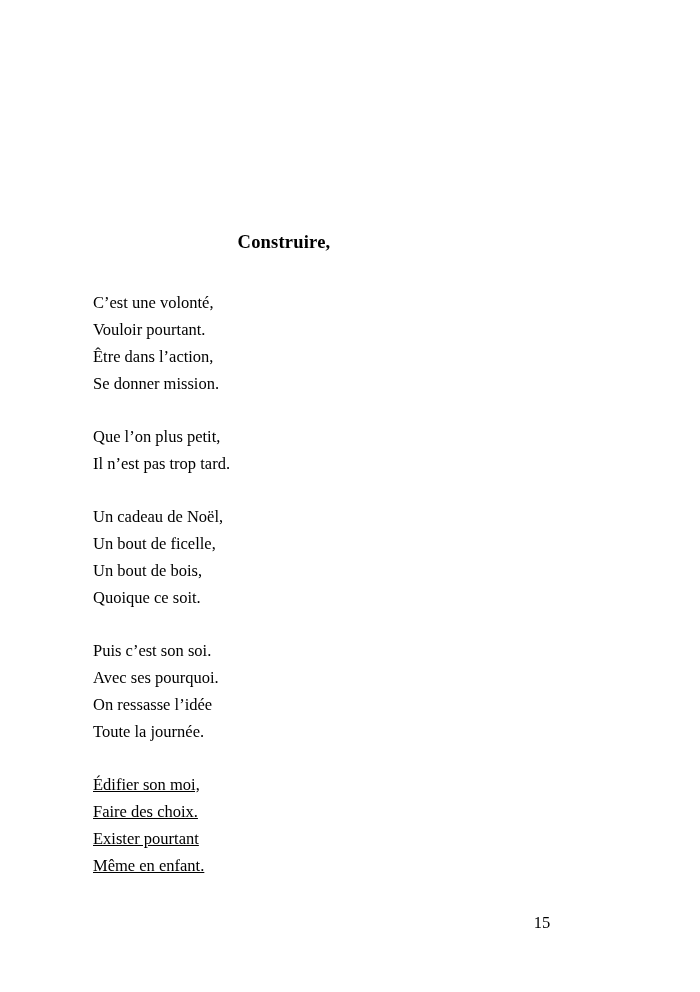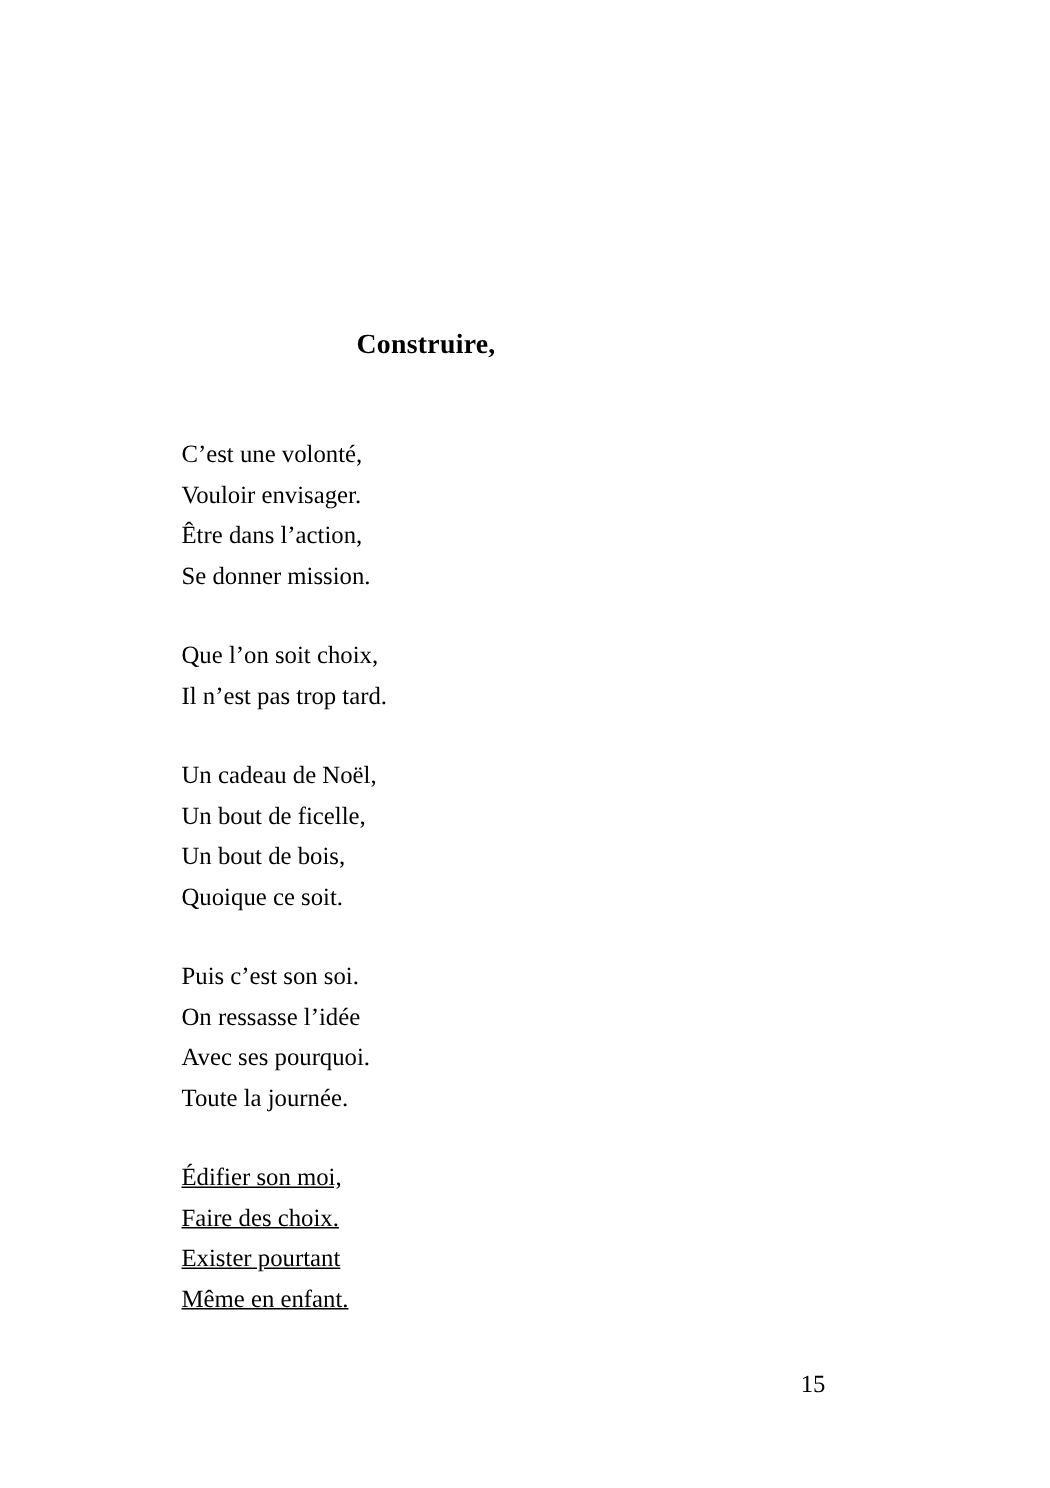--- a/index.html
+++ b/index.html
@@ -16,35 +16,34 @@
     overflow: hidden;
   }
   .page {
     position: relative;
     width: 700px;
     height: 992px;
     box-sizing: border-box;
   }
   .poem-title {
     position: absolute;
-    top: 180px;
+    top: 192px;
     left: 0;
     width: 568px;
     text-align: center;
     font-size: 18.5px;
     font-weight: bold;
     letter-spacing: 0.2px;
     margin-top: 40px;
   }
   .poem-body {
     position: absolute;
     top: 289px;
     left: 93px;
     width: 420px;
-    margin-left: 28px;
   }
   .stanza {
     margin: 0 0 26px 0;
   }
   .stanza:last-child {
     margin-bottom: 0;
     text-decoration: underline;
   }
   .verse-line {
     font-size: 16.5px;
@@ -66,41 +65,41 @@
 <body>
 
 <div class="page">
 
   <h1 class="poem-title">Construire,</h1>
 
   <div class="poem-body">
 
     <div class="stanza">
       <div class="verse-line">C’est une volonté,</div>
-      <div class="verse-line">Vouloir envisager.</div>
+      <div class="verse-line">Vouloir pourtant.</div>
       <div class="verse-line">Être dans l’action,</div>
       <div class="verse-line">Se donner mission.</div>
     </div>
 
     <div class="stanza">
-      <div class="verse-line">Que l’on soit choix,</div>
+      <div class="verse-line">Que l’on plus petit,</div>
       <div class="verse-line">Il n’est pas trop tard.</div>
     </div>
 
     <div class="stanza">
       <div class="verse-line">Un cadeau de Noël,</div>
       <div class="verse-line">Un bout de ficelle,</div>
       <div class="verse-line">Un bout de bois,</div>
       <div class="verse-line">Quoique ce soit.</div>
     </div>
 
     <div class="stanza">
       <div class="verse-line">Puis c’est son soi.</div>
+      <div class="verse-line">Avec ses pourquoi.</div>
       <div class="verse-line">On ressasse l’idée</div>
-      <div class="verse-line">Avec ses pourquoi.</div>
       <div class="verse-line">Toute la journée.</div>
     </div>
 
     <div class="stanza">
       <div class="verse-line">Édifier son moi,</div>
       <div class="verse-line">Faire des choix.</div>
       <div class="verse-line">Exister pourtant</div>
       <div class="verse-line">Même en enfant.</div>
     </div>
 

